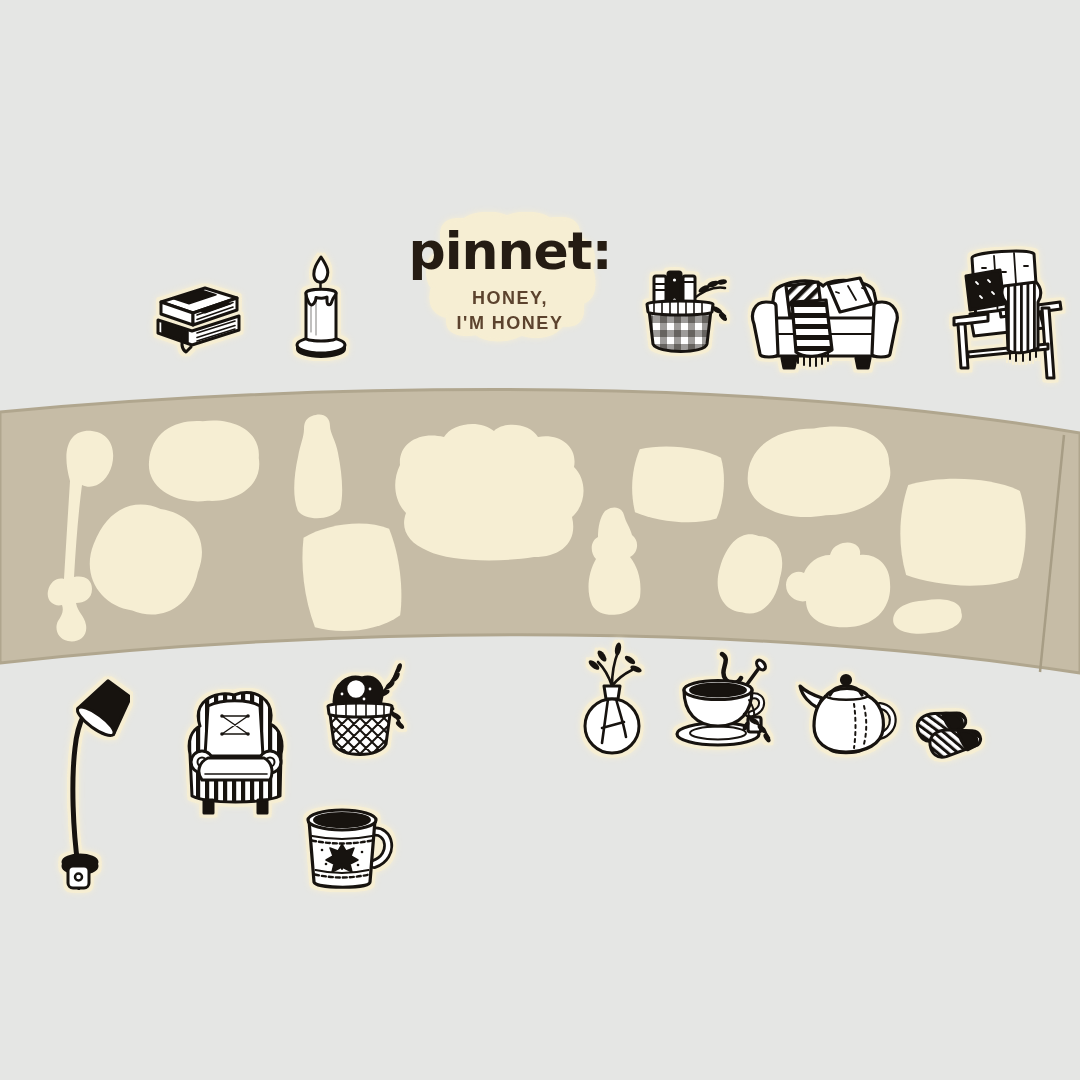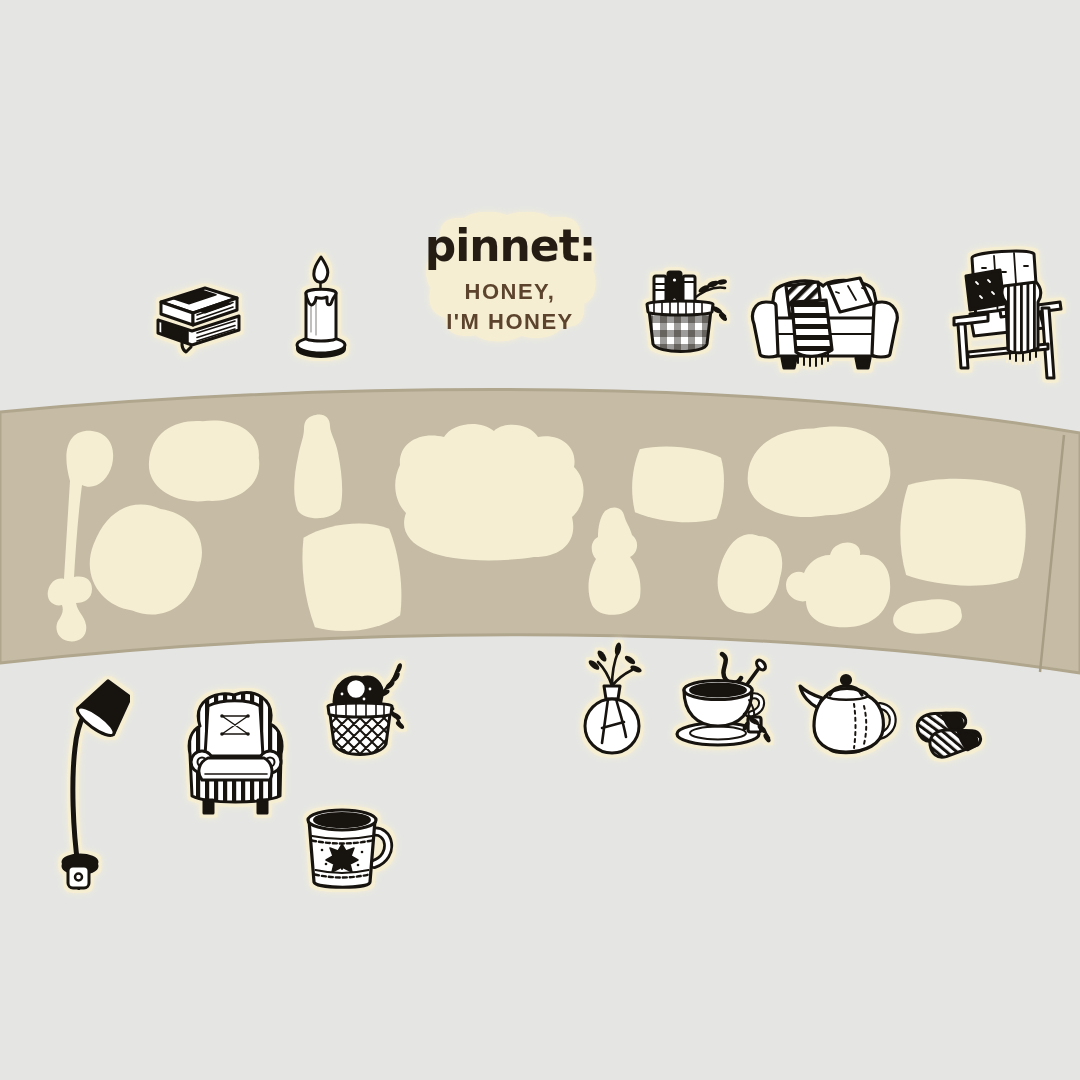--- a/index.html
+++ b/index.html
@@ -23,25 +23,25 @@
   }
   .band{position:absolute;left:0;top:385px;width:1080px;height:300px}
   .logo-sticker{position:absolute;left:416px;top:212px;width:188px;height:140px}
   .logo-sticker .blob{position:absolute;inset:0}
   .logo-text{
     position:absolute;inset:0;display:flex;flex-direction:column;
     align-items:center;justify-content:center;text-align:center;
   }
   .brand{
     font-family:"DejaVu Sans","Liberation Sans",sans-serif;
-    font-weight:800;font-size:44px;line-height:1;color:var(--brand-text);
+    font-weight:800;font-size:52px;line-height:1;color:var(--brand-text);
     letter-spacing:-1px;margin-top:-4px;
   }
   .tagline{
-    margin-top:9px;font-weight:bold;font-size:22px;line-height:1.35;
+    margin-top:9px;font-weight:bold;font-size:18px;line-height:1.35;
     letter-spacing:1.5px;color:var(--tagline-text);
   }
 </style>
 </head>
 <body>
 
 <div class="canvas">
 
   <svg width="0" height="0" style="position:absolute" aria-hidden="true">
     <defs>

